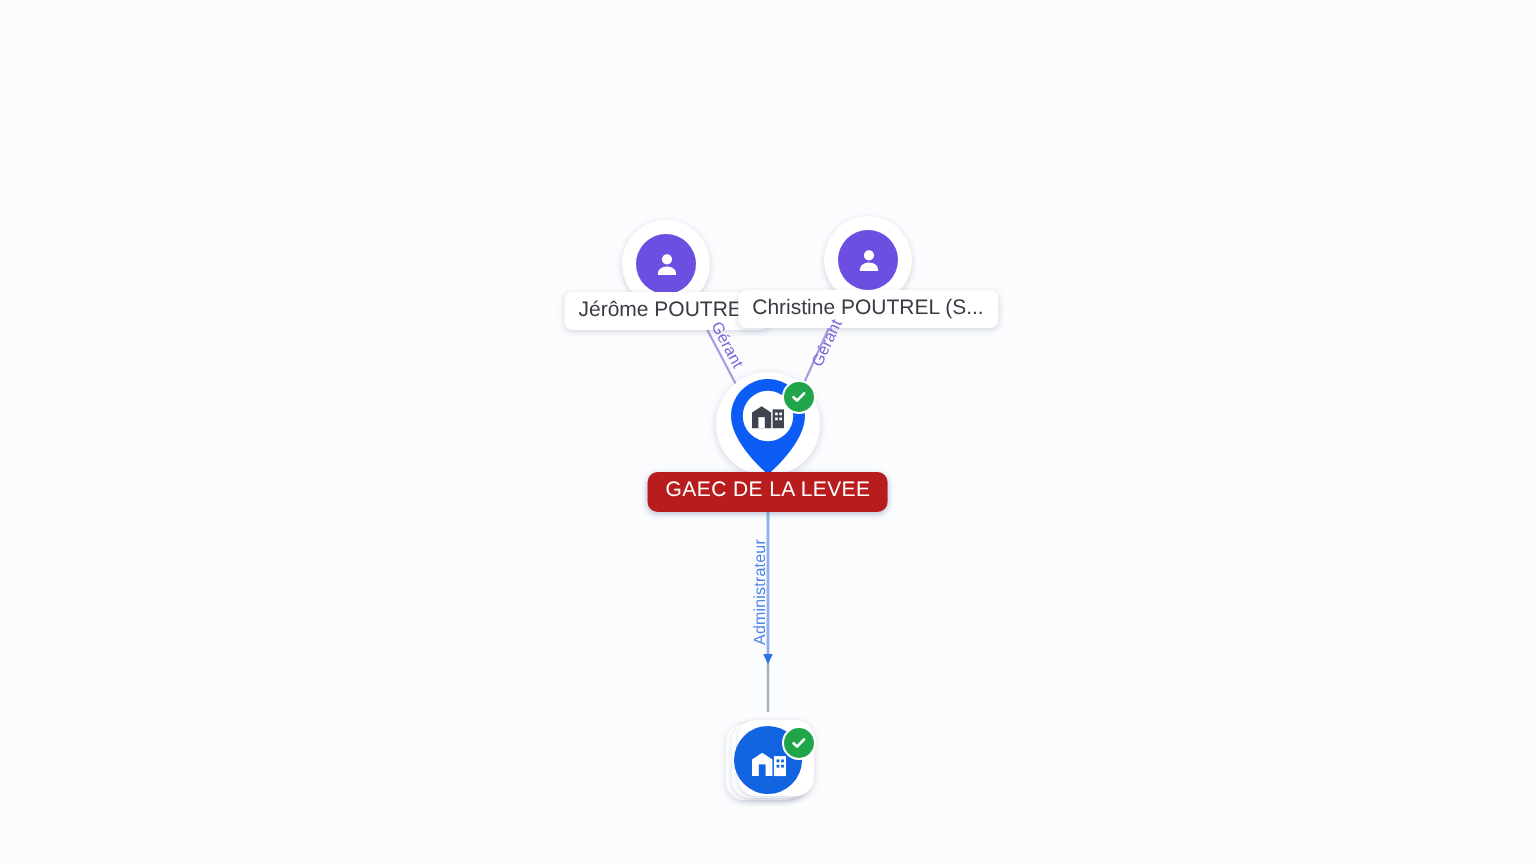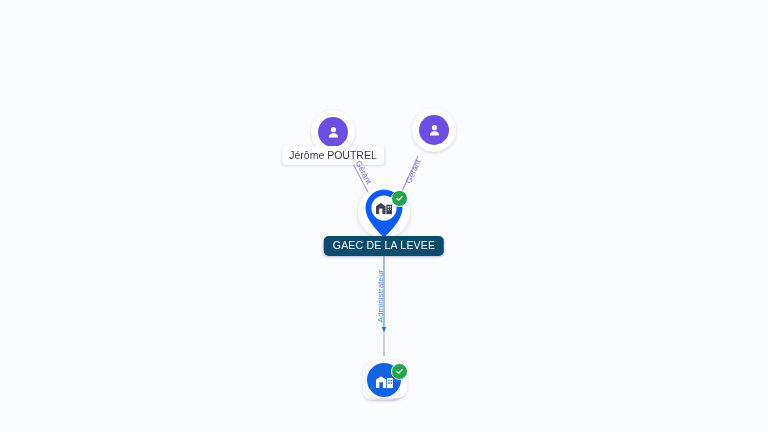--- a/index.html
+++ b/index.html
@@ -106,21 +106,21 @@
     border: 1.5px solid #ffffff;
     display: flex;
     align-items: center;
     justify-content: center;
   }
   .badge-check svg { display: block; }
 
   .label-primary {
     position: absolute;
     transform: translateX(-50%);
-    background: #0c4a6e;
+    background: #b91c1c;
     color: #ffffff;
     border-radius: 5px;
     padding: 3px 9px 4px 9px;
     font-size: 10.5px;
     line-height: 13px;
     white-space: nowrap;
     letter-spacing: 0.2px;
     box-shadow: 0 1px 3px rgba(20,50,130,0.30);
   }
 
@@ -205,20 +205,21 @@
 
   <div class="node" style="left:434px; top:130px;">
     <div class="person-halo"></div>
     <div class="person-avatar">
       <svg width="17" height="17" viewBox="0 0 24 24" fill="#ffffff">
         <circle cx="12" cy="8" r="3.6"></circle>
         <path d="M12 13c-3.6 0-6.4 2.2-6.4 4.8V19h12.8v-1.2C18.4 15.2 15.6 13 12 13z"></path>
       </svg>
     </div>
   </div>
+  <div class="node-label" style="left:434px; top:145px;">Christine POUTREL (S...</div>
 
   <div class="edge-label purple" style="left:351px; top:168px; transform: rotate(62deg);">Gérant</div>
 
   <div class="edge-label purple" style="left:401px; top:167px; transform: rotate(-65deg);">Gérant</div>
 
   <div class="node" style="left:384px; top:212px;">
     <div class="pin-halo"></div>
     <div class="pin-shape">
       <svg width="44" height="50" viewBox="0 0 44 50">
         <path d="M22 1.5C11.8 1.5 3.5 9.8 3.5 20c0 12.6 15.3 26.4 17.1 28 0.8 0.7 2 0.7 2.8 0C25.2 46.4 40.5 32.6 40.5 20 40.5 9.8 32.2 1.5 22 1.5z" fill="#0b5cf5"></path>

